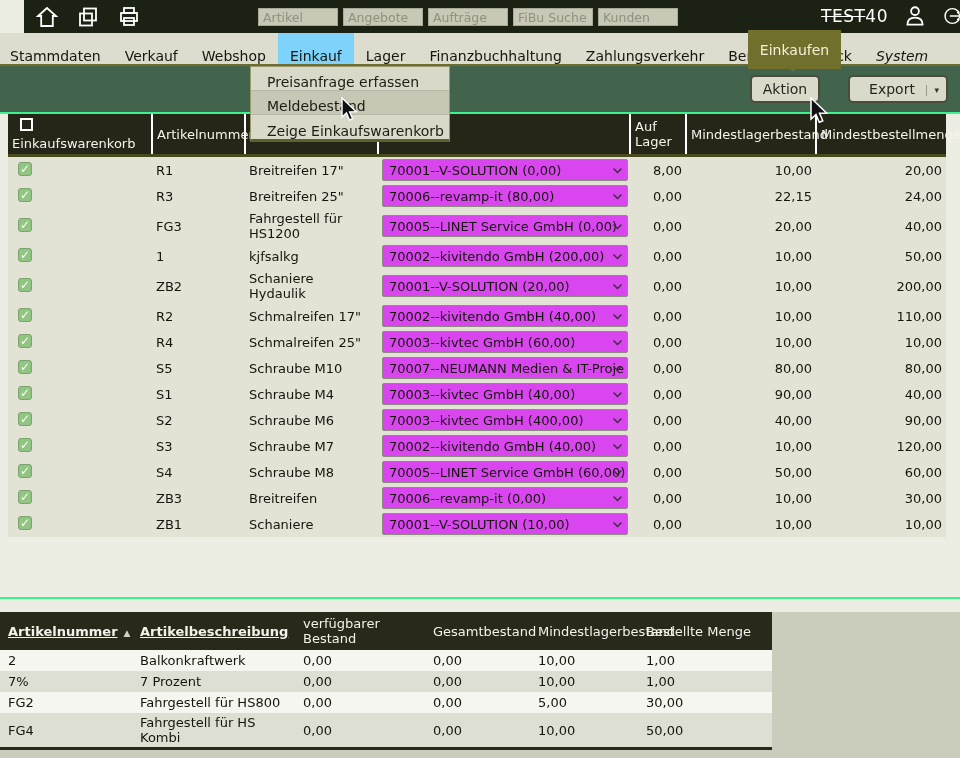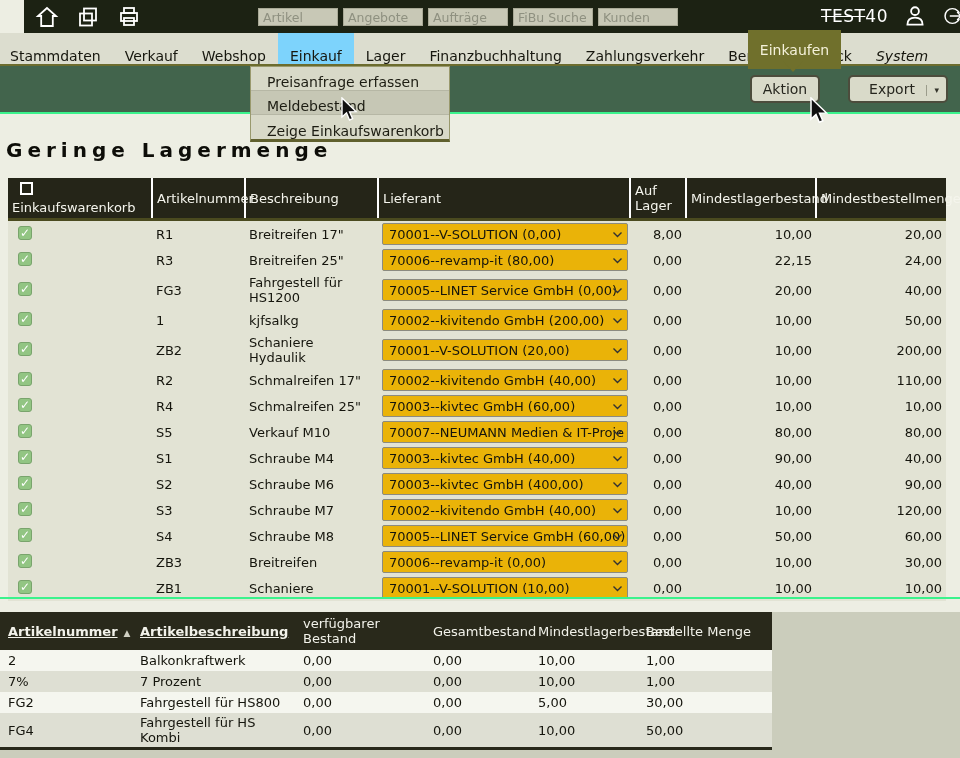--- a/index.html
+++ b/index.html
@@ -68,21 +68,21 @@
   table.main tbody { background:#e2e3d4; }
   table.main td { font-size:13px; color:#15150d; padding:2px 4px; vertical-align:middle; }
   td.c-num { text-align:right; }
   td.c-stock { padding-right:18px; }
   td.c-minstock { padding-right:6px; }
   td.c-minorder { padding-right:2px; }
   .cb { display:inline-block; width:14px; height:14px; background:#92c583;
         border:1px solid #79a46c; border-radius:3px; position:relative; margin-left:6px; cursor:pointer; }
   .cb .tick { color:#ffffff; font-size:12px; position:absolute; left:1px; top:-1px; line-height:14px; }
   .sel {
-    display:flex; align-items:center; width:246px; height:22px; background:#eab308;
+    display:flex; align-items:center; width:246px; height:22px; background:#d946ef;
     border:1px solid #8b8b80; border-radius:2px; padding:0 20px 0 6px; position:relative;
     font-size:13px; white-space:nowrap; overflow:hidden; cursor:pointer;
   }
   .sel .chev { position:absolute; right:4px; top:6px; }
 
   
   .bottom-bg { position:absolute; top:612px; left:0; width:960px; height:146px; background:#cbcdbc; }
   table.bottom { position:absolute; top:612px; left:0; width:772px; border-collapse:collapse;
                  table-layout:fixed; border-bottom:3px solid #29291b; }
   table.bottom thead th { background:#29291b; color:#f2f2ea; font-size:13px; font-weight:normal;
@@ -209,21 +209,20 @@
   <div class="greenbar">
     <button class="bar-btn btn-aktion">Aktion</button>
     <button class="bar-btn btn-export">
       <span>Export</span>
       <span class="export-caret">▾</span>
     </button>
   </div>
   <div class="mintline"></div>
 
   <main class="content">
-    <h1 class="page-title">Geringe Lagermenge</h1>
 
     <table class="main">
       <colgroup>
         <col style="width:144px">
           <col style="width:93px">
           <col style="width:133px">
         <col style="width:252px">
           <col style="width:56px">
           <col style="width:130px">
           <col style="width:130px">
@@ -374,21 +373,21 @@
     <td class="c-num c-stock">0,00</td>
     <td class="c-num c-minstock">10,00</td>
     <td class="c-num c-minorder">10,00</td>
   </tr>
 
   <tr>
     <td>
       <span class="cb"><span class="tick">✓</span></span>
     </td>
     <td>S5</td>
-    <td>Verkauf M10</td>
+    <td>Schraube M10</td>
     <td>
       <div class="sel">
         <span>70007--NEUMANN Medien &amp; IT-Proje</span>
         <svg class="chev" width="11" height="9" viewBox="0 0 11 9" fill="none" stroke="#333333" stroke-width="1.4">
           <path d="M1.5 2.5 L5.5 6.5 L9.5 2.5"></path>
         </svg>
       </div>
     </td>
     <td class="c-num c-stock">0,00</td>
     <td class="c-num c-minstock">80,00</td>

